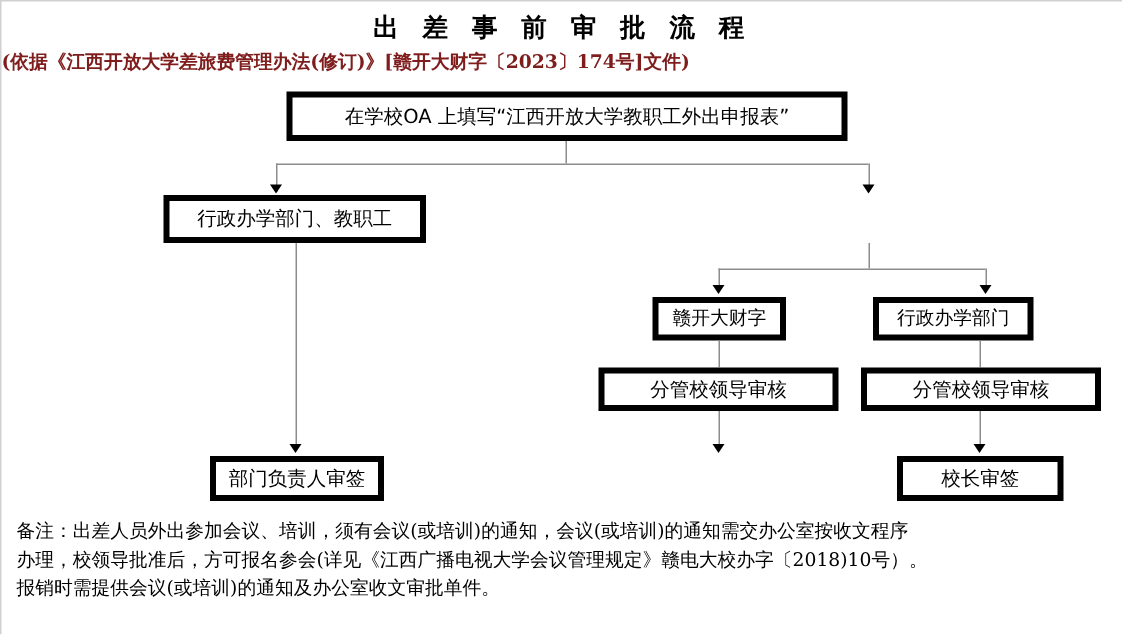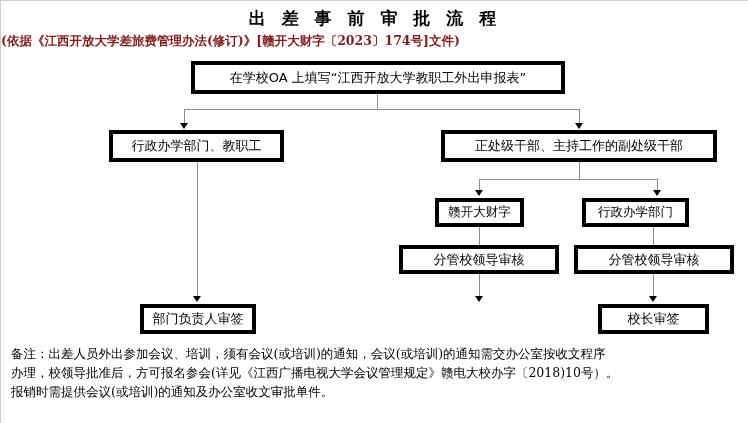--- a/index.html
+++ b/index.html
@@ -108,21 +108,20 @@
 
   <div class="vline" style="left:376px; top:93px; height:15px;"></div>
   <div class="hline" style="left:183px; top:108px; width:395px;"></div>
   <div class="vline" style="left:183px; top:108px; height:19px;"></div>
   <div class="vline" style="left:578px; top:108px; height:19px;"></div>
   <div class="arrow" style="left:179px; top:122px;"></div>
   <div class="arrow" style="left:574px; top:122px;"></div>
 
   <div class="box" style="left:108px; top:129px; width:175px; height:32px;">行政办学部门、教职工</div>
 
-  <div class="box" style="left:440px; top:129px; width:276px; height:32px;">正处级干部、主持工作的副处级干部</div>
 
   <div class="vline" style="left:196px; top:161px; height:136px;"></div>
   <div class="arrow" style="left:192px; top:295px;"></div>
 
   <div class="vline" style="left:578px; top:161px; height:17px;"></div>
   <div class="hline" style="left:478px; top:178px; width:178px;"></div>
   <div class="vline" style="left:478px; top:178px; height:13px;"></div>
   <div class="vline" style="left:656px; top:178px; height:13px;"></div>
   <div class="arrow" style="left:474px; top:189px;"></div>
   <div class="arrow" style="left:652px; top:189px;"></div>

